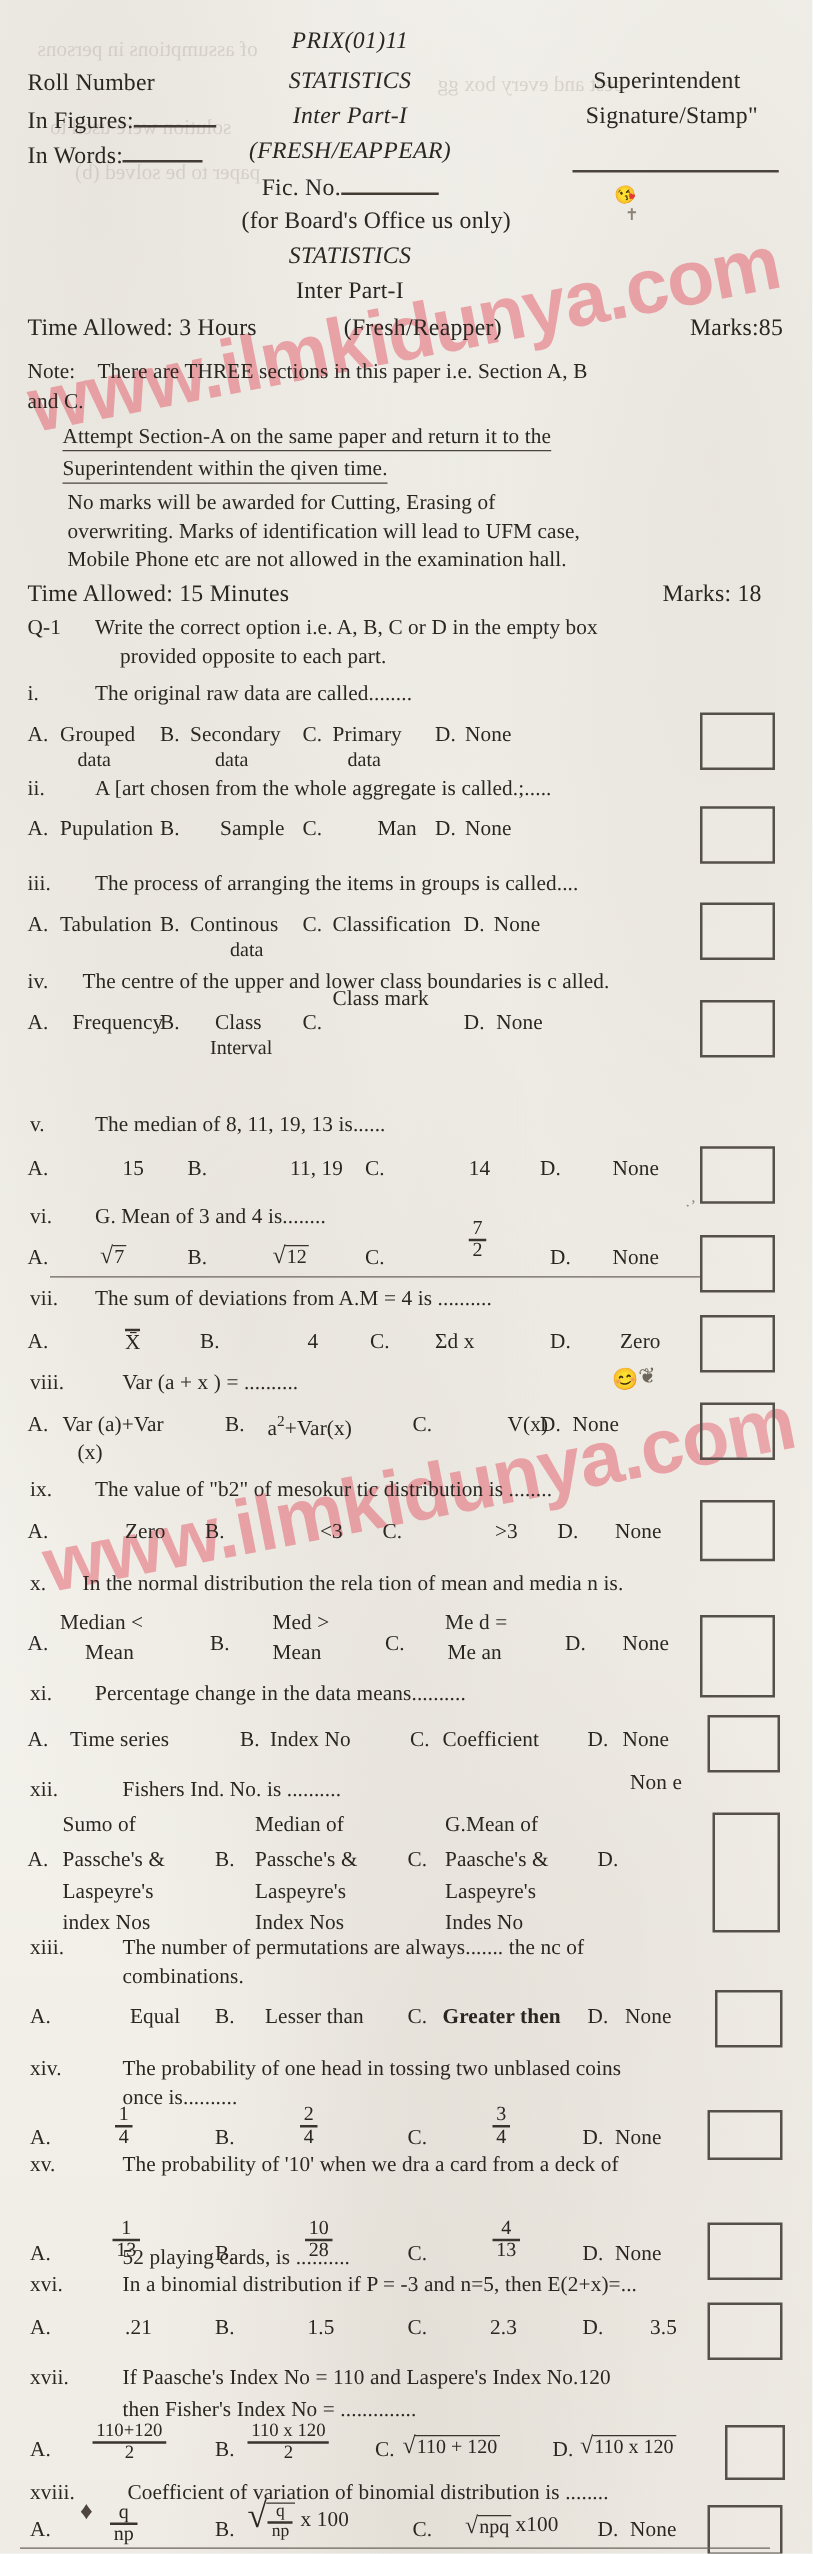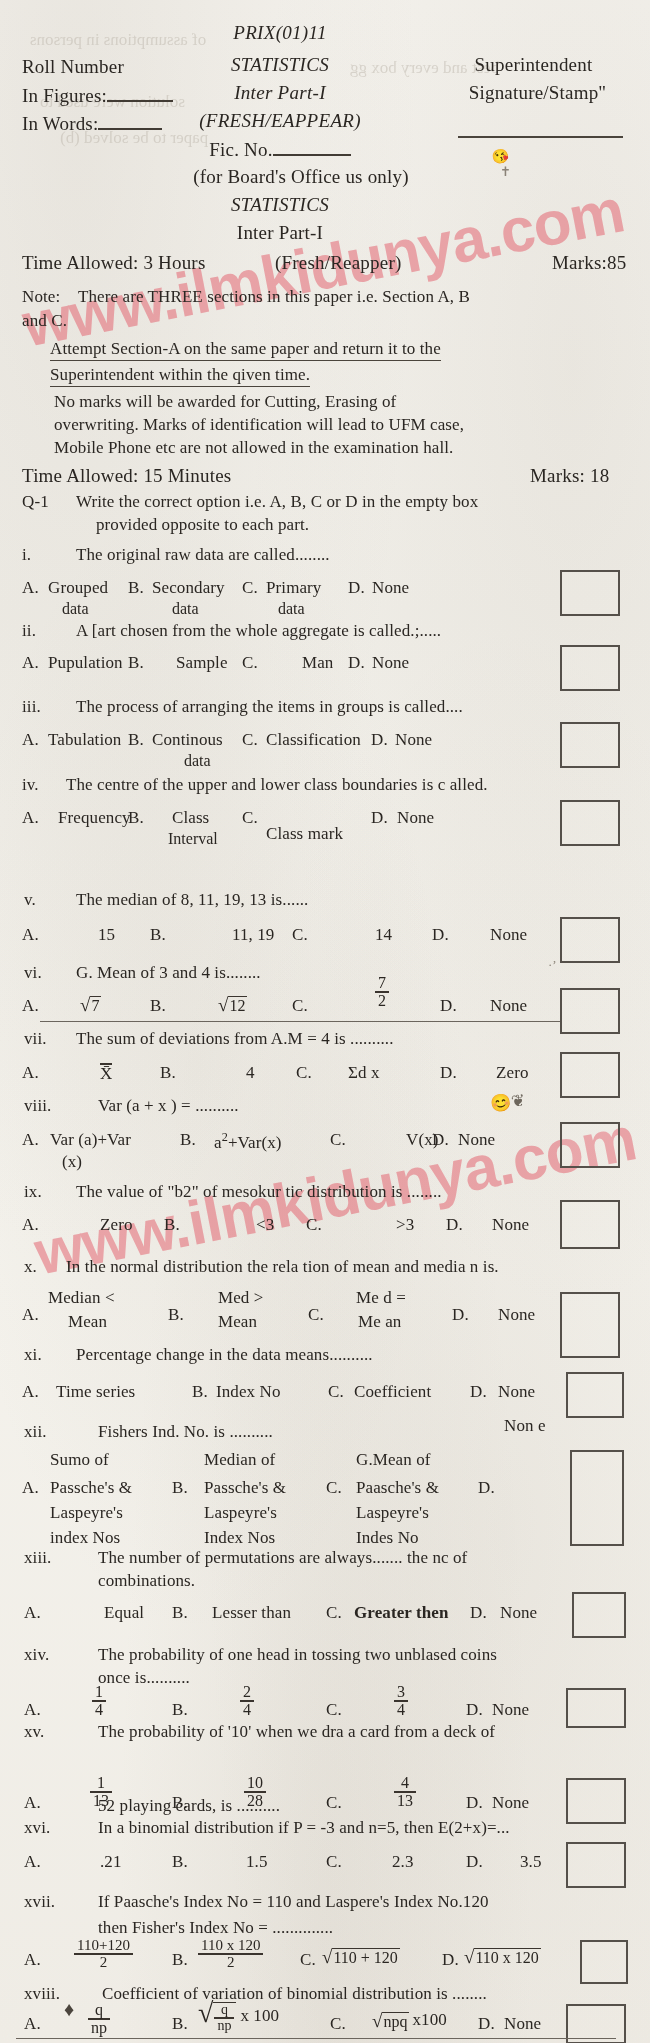--- a/index.html
+++ b/index.html
@@ -205,21 +205,21 @@
   <div class="abox" style="left:560px; top:722px; width:56px; height:42px;"></div>
 
   <div class="row body-t" style="left:22px; top:775px;">iv.</div>
   <div class="row body-t" style="left:66px; top:775px;">The centre of the upper and lower class boundaries is c alled.</div>
   <div class="row body-t" style="left:22px; top:808px;">A.</div>
   <div class="row body-t" style="left:58px; top:808px;">Frequency</div>
   <div class="row body-t" style="left:128px; top:808px;">B.</div>
   <div class="row body-t" style="left:172px; top:808px;">Class</div>
   <div class="row small-t" style="left:168px; top:830px;">Interval</div>
   <div class="row body-t" style="left:242px; top:808px;">C.</div>
-  <div class="row body-t" style="left:266px; top:824px;font-family:Liberation Serif, serif;">Class mark</div>
+  <div class="row body-t" style="left:266px; top:789px;font-family:Liberation Serif, serif;">Class mark</div>
   <div class="row body-t" style="left:371px; top:808px;">D.</div>
   <div class="row body-t" style="left:397px; top:808px;">None</div>
   <div class="abox" style="left:560px; top:800px; width:56px; height:42px;"></div>
 
   <div class="row body-t" style="left:24px; top:890px;">v.</div>
   <div class="row body-t" style="left:76px; top:890px;">The median of 8, 11, 19, 13 is......</div>
   <div class="row body-t" style="left:22px; top:925px;">A.</div>
   <div class="row body-t" style="left:98px; top:925px;">15</div>
   <div class="row body-t" style="left:150px; top:925px;">B.</div>
   <div class="row body-t" style="left:232px; top:925px;">11, 19</div>

